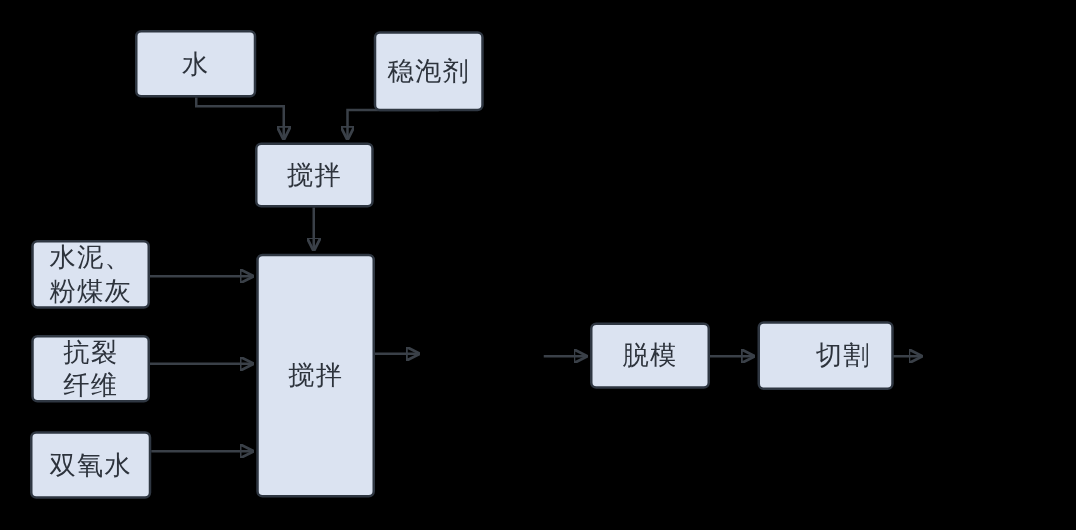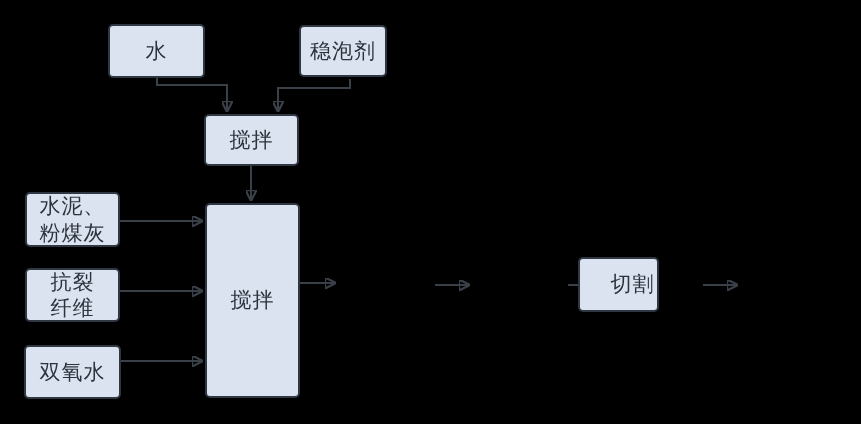--- a/index.html
+++ b/index.html
@@ -29,29 +29,29 @@
     line-height:1.25;
     display:flex;
     align-items:center;
     justify-content:center;
     text-align:center;
     white-space:pre-line;
     letter-spacing:1px;
   }
   
   .n-water            {left:108px; top:24px;  width:97px; height:54px;}
-  .n-foam-stabilizer  {left:299px; top:25px;  width:88px; height:52px;}
+  .n-foam-stabilizer  {left:299px; top:25px;  width:88px; height:64px;}
   .n-mix-1            {left:204px; top:114px; width:95px; height:52px;}
   .n-cement-flyash    {left:25px;  top:192px; width:95px; height:55px;}
   .n-anticrack-fiber  {left:25px;  top:268px; width:95px; height:54px;}
   .n-hydrogen-peroxide{left:24px;  top:345px; width:97px; height:54px;}
   .n-mix-2            {left:205px; top:203px; width:95px; height:195px;}
   .n-pouring          {left:338px; top:258px; width:97px; height:54px;}
   .n-demolding        {left:472px; top:258px; width:96px; height:53px;}
-  .n-cutting          {left:578px; top:257px; width:81px; height:55px;padding-left:28px;}
+  .n-cutting          {left:606px; top:257px; width:109px; height:55px;padding-left:28px;}
   .n-packing          {left:740px; top:258px; width:97px; height:54px;}
   #edges{
     position:absolute;left:0;top:0;width:861px;height:424px;
     pointer-events:none;
   }
   #edges path{
     fill:none;
     stroke:var(--arrow);
     stroke-width:2px;
   }
@@ -81,15 +81,16 @@
 
   <div class="node n-water">水</div>
   <div class="node n-foam-stabilizer">稳泡剂</div>
   <div class="node n-mix-1">搅拌</div>
   <div class="node n-cement-flyash">水泥、
 粉煤灰</div>
   <div class="node n-anticrack-fiber">抗裂
 纤维</div>
   <div class="node n-hydrogen-peroxide">双氧水</div>
   <div class="node n-mix-2">搅拌</div>
+  <div class="node n-demolding">脱模</div>
   <div class="node n-cutting">切割</div>
 
 </div>
 
 </body></html>

